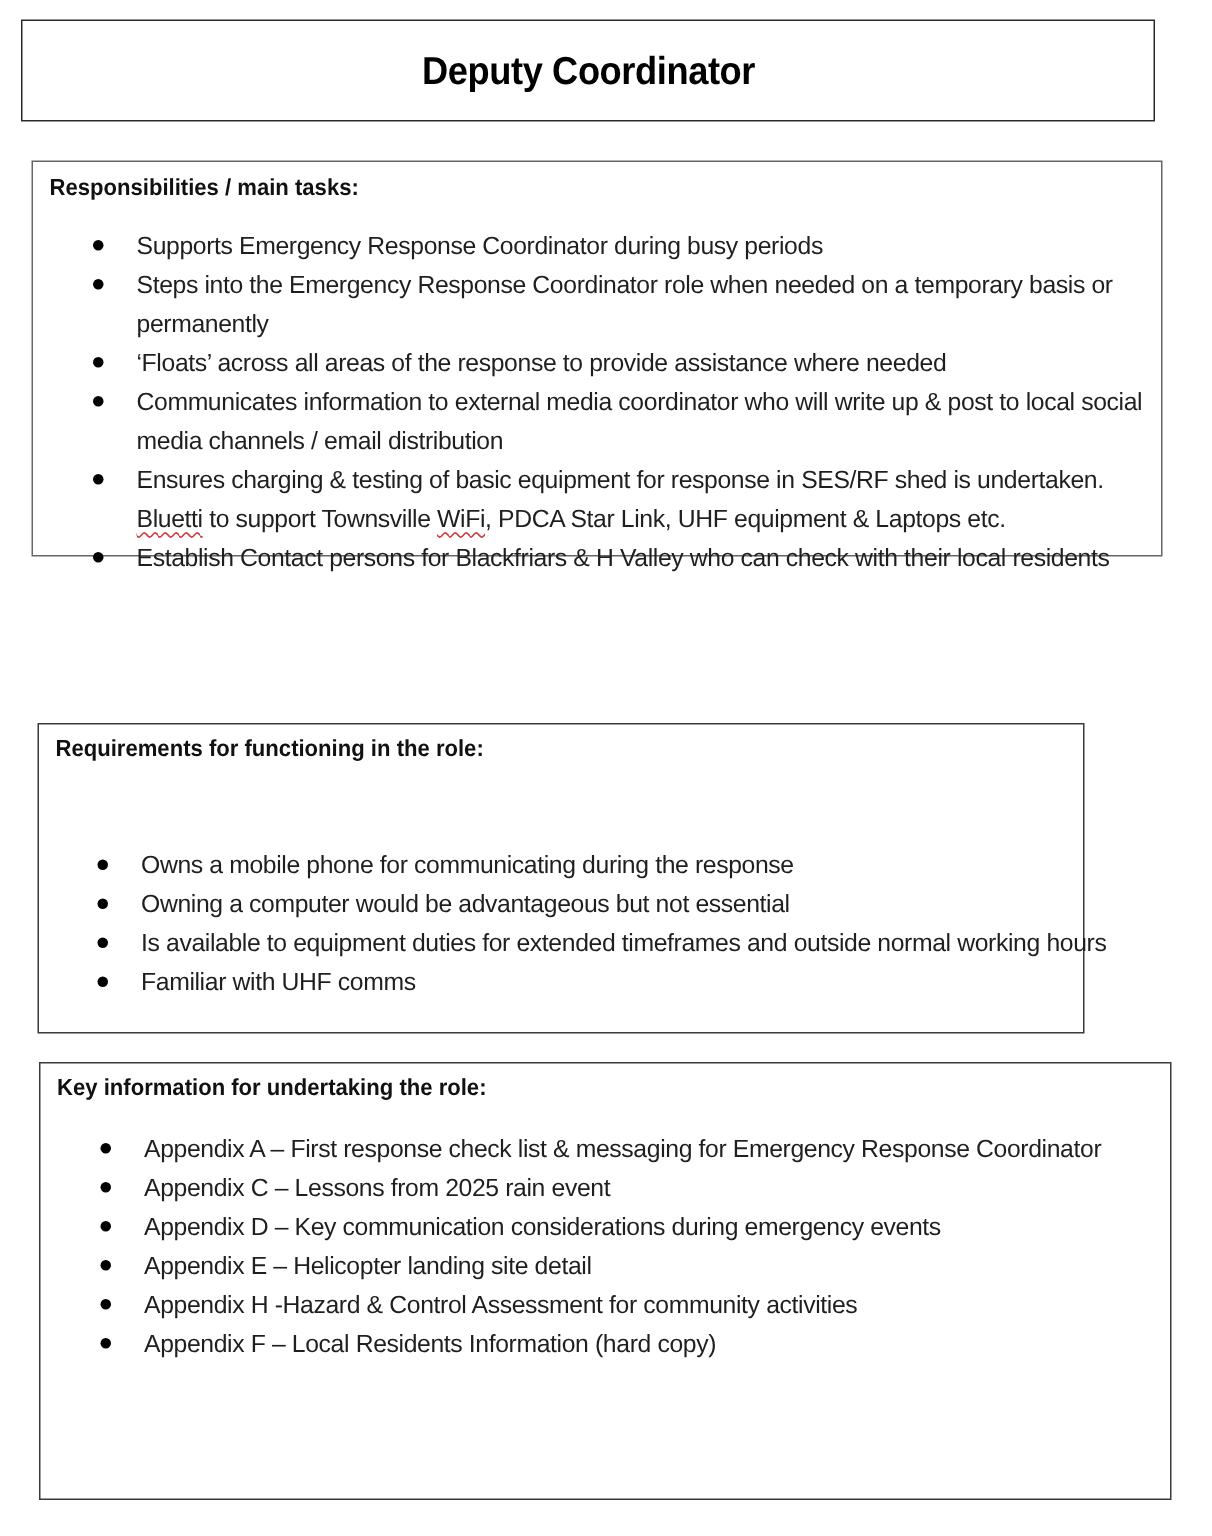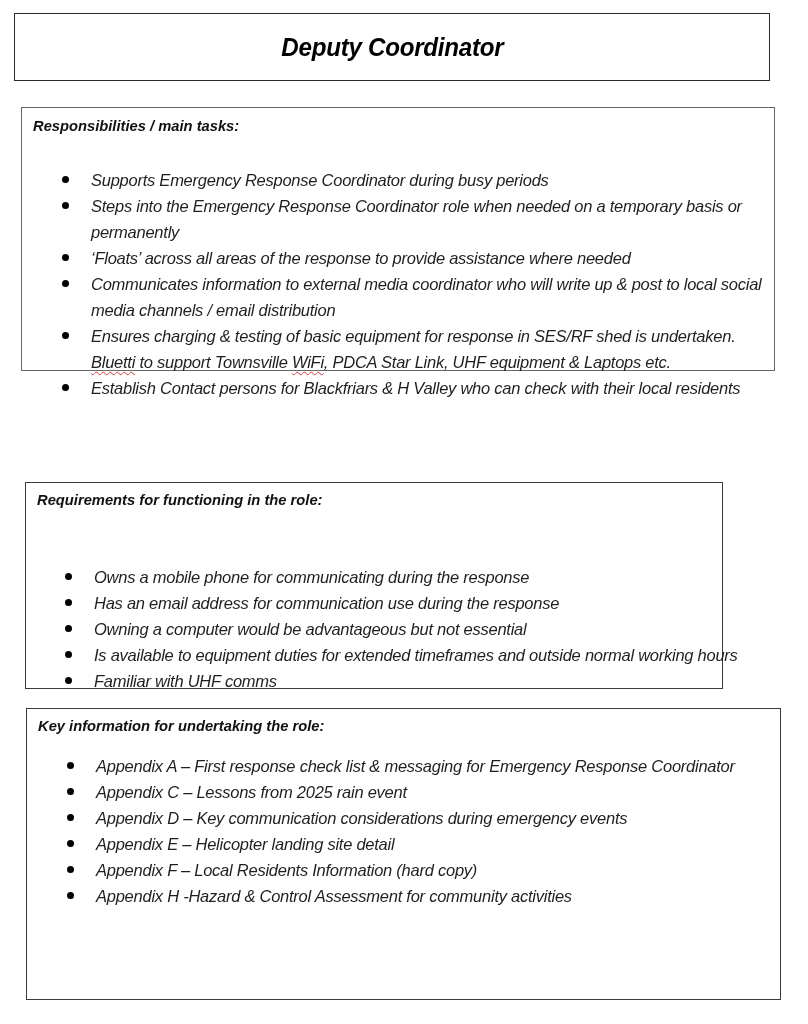--- a/index.html
+++ b/index.html
@@ -13,21 +13,20 @@
       position: relative;
       overflow: hidden;
       font-family: "Liberation Sans", "DejaVu Sans", sans-serif;
       color: #1a1a1a;
     }
     .box {
       position: absolute;
       box-sizing: border-box;
       border: 1px solid #3a3a3a;
       background: #ffffff;
-      font-style: italic;
     }
     .title-box {
       left: 14px; top: 13px; width: 756px; height: 68px;
       display: flex; align-items: center; justify-content: center;
       border-color: #2a2a2a;
     }
     .title-box h1 {
       margin: 0;
       font-size: 26px;
       font-weight: bold;
@@ -73,21 +72,21 @@
     .sq-blue {
       text-decoration: underline;
       text-decoration-color: #4a7fd4;
       text-decoration-thickness: 2px;
       text-underline-offset: 3px;
     }
 
     
     .resp-box { left: 21px; top: 107px; width: 754px; height: 264px; border-color: #666; }
     .resp-box .section-heading { position: absolute; left: 11px; top: 9px; }
-    .resp-box ul.bullets { position: absolute; left: 69px; top: 151px; width: 680px; margin-top: 16px; }
+    .resp-box ul.bullets { position: absolute; left: 69px; top: 151px; width: 680px; }
     .resp-box ul.bullets { top: 151px; }
 
     
     .req-box { left: 25px; top: 482px; width: 698px; height: 207px; }
     .req-box .section-heading { position: absolute; left: 11px; top: 8px; }
 
     
     .key-box { left: 26px; top: 708px; width: 755px; height: 292px; }
     .key-box .section-heading { position: absolute; left: 11px; top: 8px; }
   </style>
@@ -107,30 +106,29 @@
     <li><span class="dot"></span><span>Communicates information to external media coordinator who will write up &amp; post to local social media channels / email distribution</span></li>
     <li><span class="dot"></span><span>Ensures charging &amp; testing of basic equipment for response in SES/RF shed is undertaken. </span><span class="sq-red">Bluetti</span><span> to support Townsville </span><span class="sq-red">WiFi</span><span>, PDCA Star Link, UHF equipment &amp; Laptops etc.</span></li>
     <li><span class="dot"></span><span>Establish Contact persons for Blackfriars &amp; H Valley who can check with their local residents</span></li>
   </ul>
 </div>
 
 <div class="box req-box">
   <p class="section-heading">Requirements for functioning in the role:</p>
   <ul class="bullets" style="position:absolute; top:44px; left:68px; width:684px;margin-top:37px;">
     <li><span class="dot"></span><span>Owns a mobile phone for communicating during the response</span></li>
-    <li><span class="dot"></span><span>Has an email address for communication use during the response</span></li>
     <li><span class="dot"></span><span>Owning a computer would be advantageous but not essential</span></li>
     <li><span class="dot"></span><span>Is available to equipment duties for extended timeframes and outside normal working hours</span></li>
     <li><span class="dot"></span><span>Familiar with UHF comms</span></li>
   </ul>
 </div>
 
 <div class="box key-box">
   <p class="section-heading">Key information for undertaking the role:</p>
   <ul class="bullets" style="position:absolute; top:44px; left:69px; width:660px;">
     <li><span class="dot"></span><span>Appendix A – First response check list &amp; messaging for Emergency Response Coordinator</span></li>
     <li><span class="dot"></span><span>Appendix C – Lessons from 2025 rain event</span></li>
     <li><span class="dot"></span><span>Appendix D – Key communication considerations during emergency events</span></li>
     <li><span class="dot"></span><span>Appendix E – Helicopter landing site detail</span></li>
+    <li><span class="dot"></span><span>Appendix H -Hazard &amp; Control Assessment for community activities</span></li>
     <li><span class="dot"></span><span>Appendix F – Local Residents Information (hard copy)</span></li>
-    <li><span class="dot"></span><span>Appendix H -Hazard &amp; Control Assessment for community activities</span></li>
   </ul>
 </div>
 
 </body></html>

